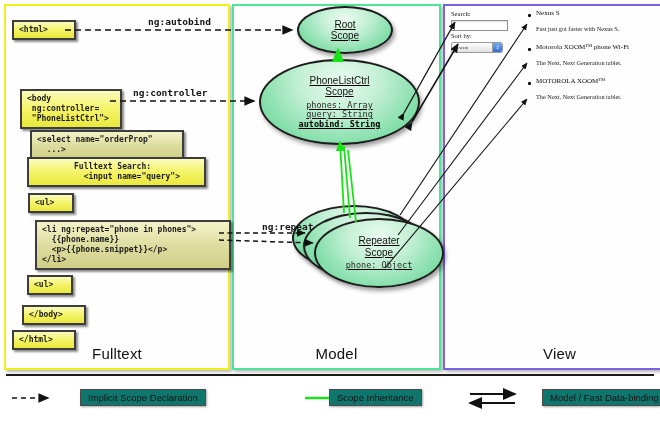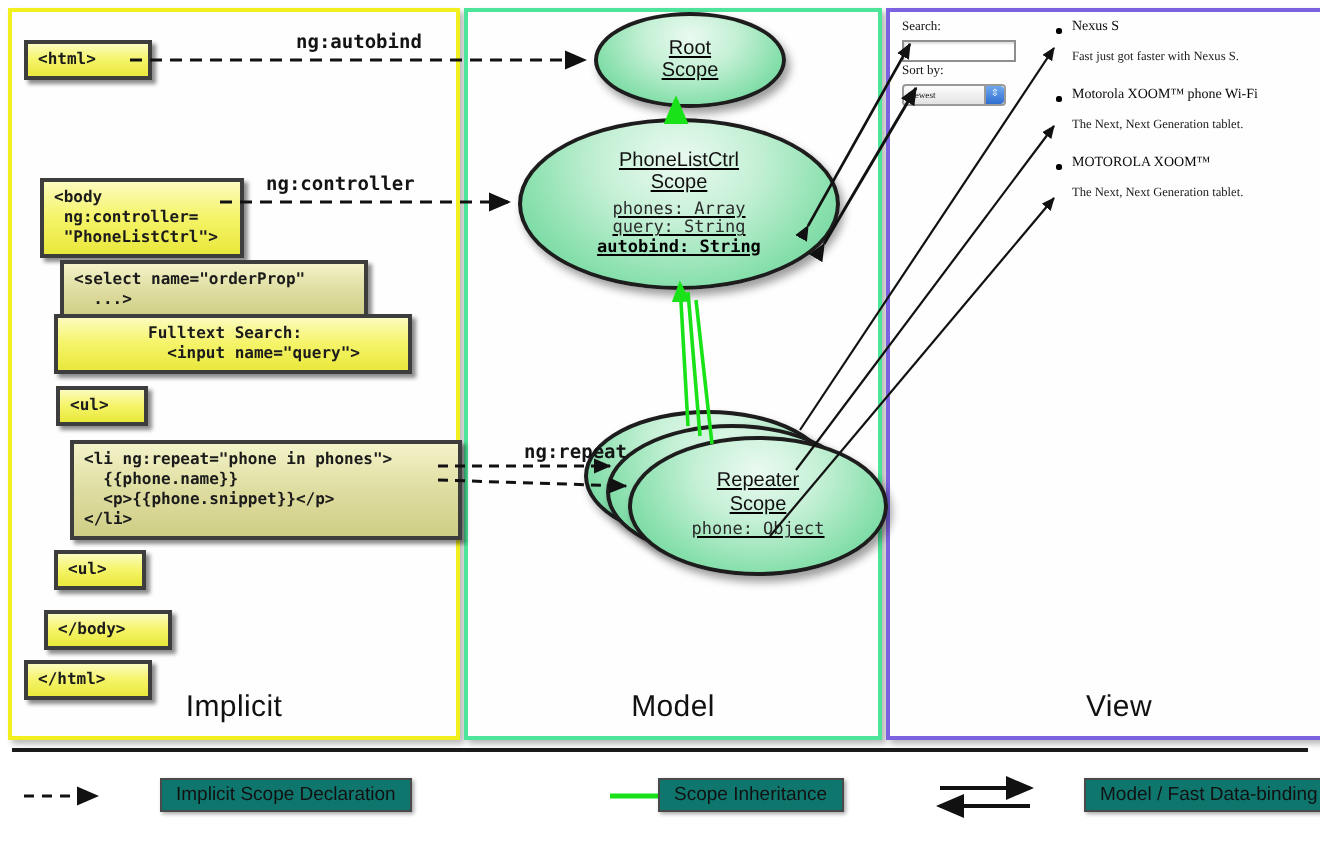--- a/index.html
+++ b/index.html
@@ -102,21 +102,21 @@
     font-size:9.5px;color:#111;padding:2px 7px;white-space:nowrap;margin-left:24px;
   }
   svg.overlay{position:absolute;left:0;top:0;width:660px;height:421px;pointer-events:none;}
 </style>
 </head>
 <body>
 
 <div id="stage">
 
   <div class="column" id="col-template">
-    <div class="column-label">Implicit</div>
+    <div class="column-label">Fulltext</div>
   </div>
   <div class="column" id="col-model">
     <div class="column-label">Model</div>
   </div>
   <div class="column" id="col-view">
     <div class="column-label">View</div>
   </div>
 
   <div class="codebox" style="left:12px;top:20px;width:50px;">&lt;html&gt;</div>
 

